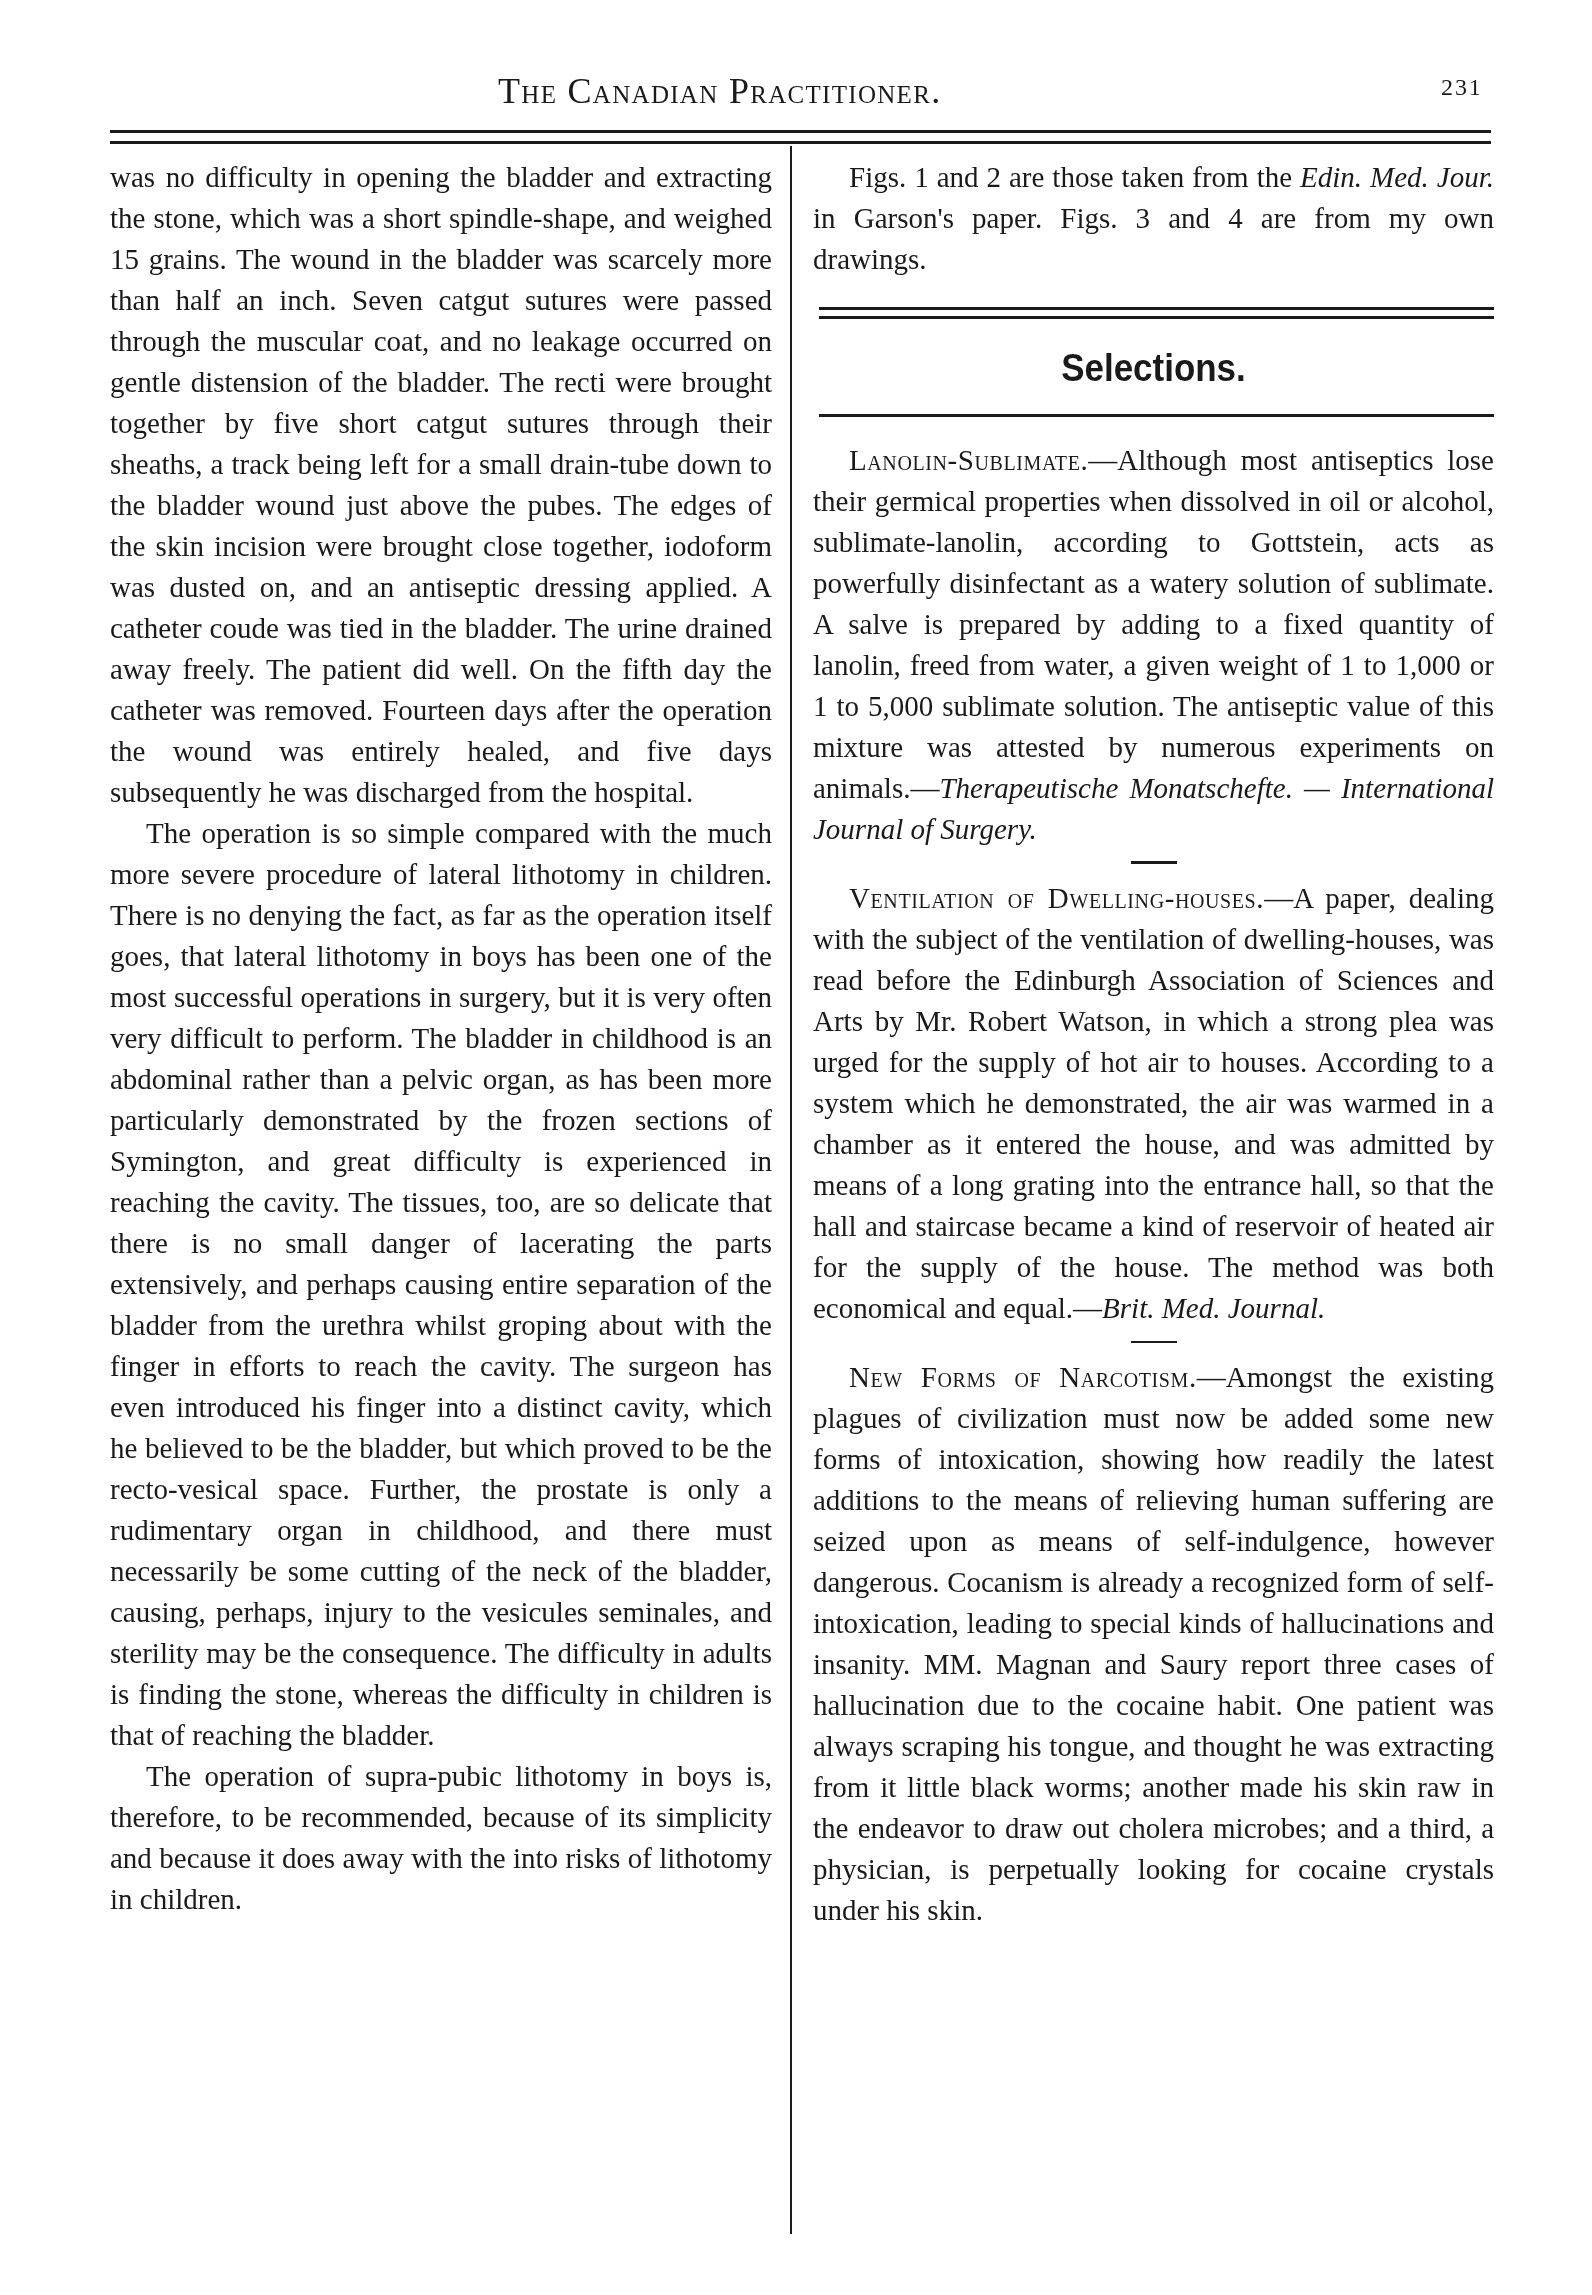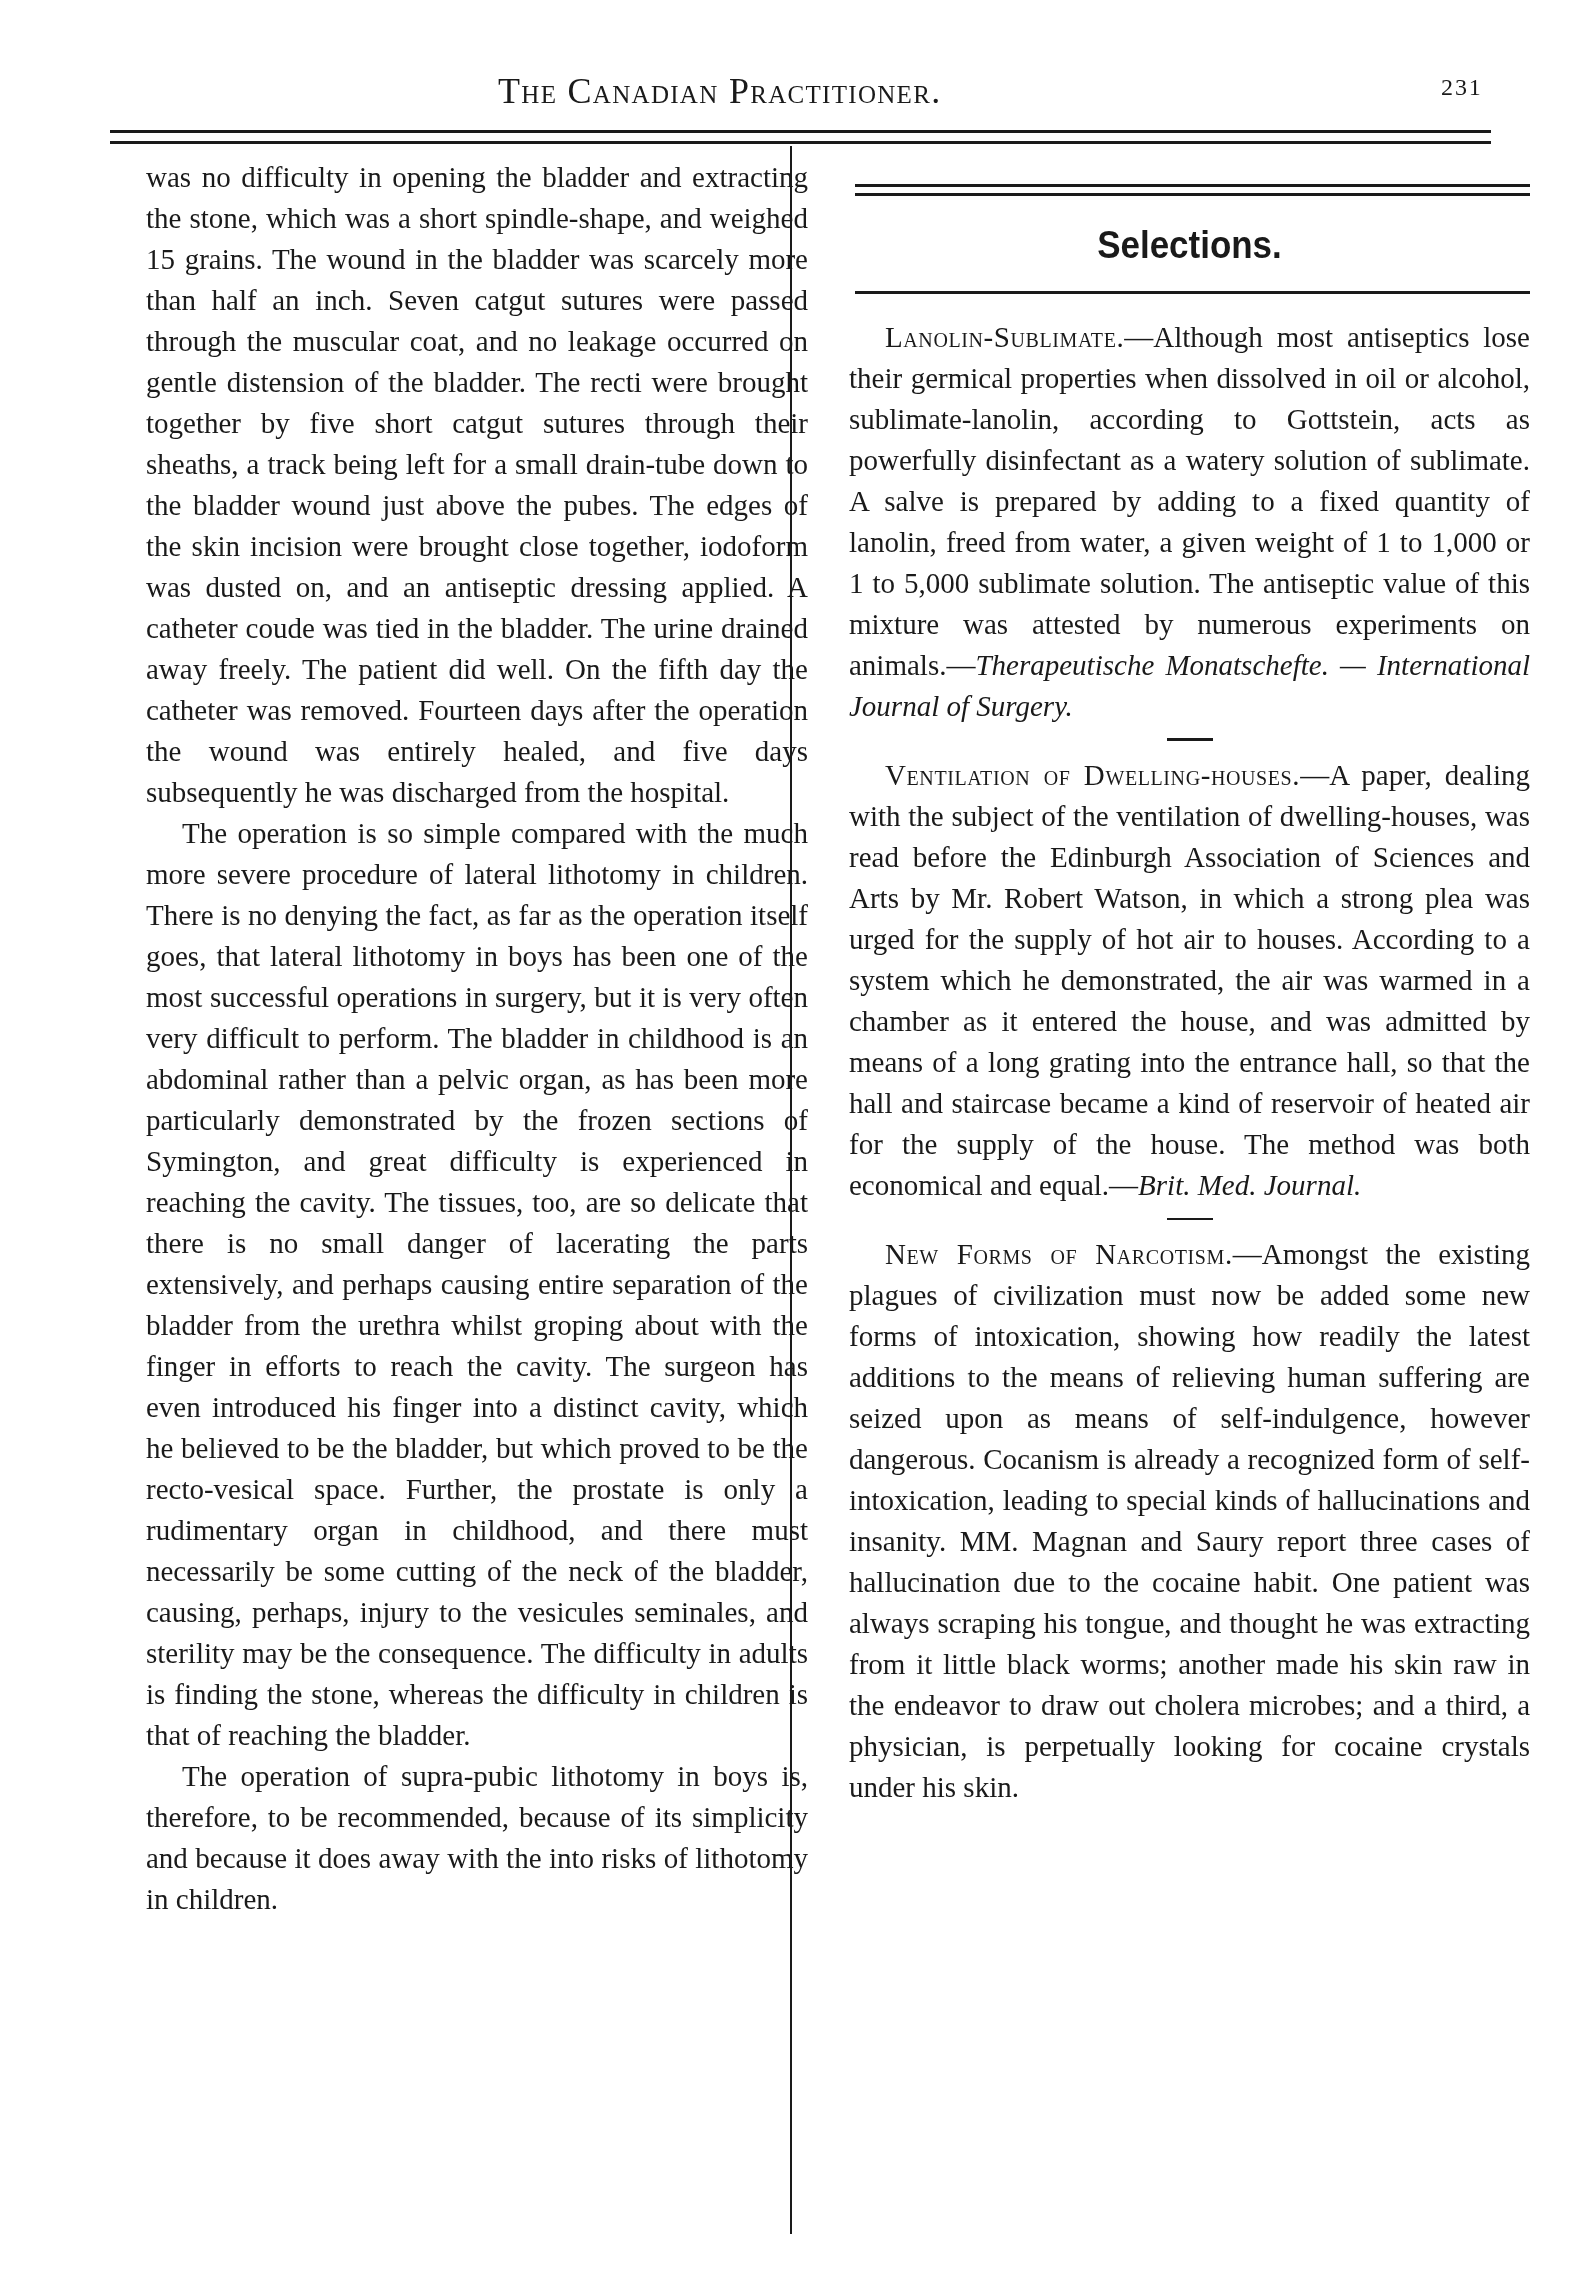--- a/index.html
+++ b/index.html
@@ -12,21 +12,21 @@
   }
   .journal-title {
     position: absolute; left: 498px; top: 6.4px; font-size: 36px; letter-spacing: 1.3px;
     font-variant: small-caps; white-space: nowrap;
   }
   .page-number {
     position: absolute; left: 1441px; top: 10.2px; font-size: 24px; letter-spacing: 1.9px;
   }
   .rule { position: absolute; background: #1a1a1a; height: 3.2px; }
   .col-divider { position: absolute; left: 790px; top: 146px; width: 1.9px; height: 2088px; background: #1a1a1a; }
-  .col { position: absolute; font-size: 29px; line-height: 41px; margin-left: 36px; }
+  .col { position: absolute; font-size: 29px; line-height: 41px; }
   .col-left { left: 110px; top: 157px; width: 662px; }
   .col-right { left: 813px; top: 157px; width: 681px; }
   .col p { margin: 0; text-align: justify; text-align-last: left; hyphens: manual; }
   .col .ind { text-indent: 36px; }
   .signature { font-size: 18px; letter-spacing: 1.3px; font-variant: small-caps; margin: 19px 0 0 15.3px !important; }
   .double-rule { position: relative; height: 14px; margin: 27px 0 0 0; }
   .double-rule .r1, .double-rule .r2 { position: absolute; left: 6.4px; right: 0; height: 3.2px; background: #1a1a1a; }
   .double-rule .r1 { top: 0; }
   .double-rule .r2 { top: 9px; }
   .section-title {
@@ -50,20 +50,21 @@
 
 <div class="col-divider"></div>
 
 <div class="col col-left">
   <p>was no difficulty in opening the bladder and extracting the stone, which was a short spindle-shape, and weighed 15 grains. The wound in the bladder was scarcely more than half an inch. Seven catgut sutures were passed through the muscular coat, and no leakage occurred on gentle distension of the bladder. The recti were brought together by five short catgut sutures through their sheaths, a track being left for a small drain-tube down to the bladder wound just above the pubes. The edges of the skin incision were brought close together, iodoform was dusted on, and an antiseptic dressing applied. A catheter coude was tied in the bladder. The urine drained away freely. The patient did well. On the fifth day the catheter was removed. Fourteen days after the operation the wound was entirely healed, and five days subsequently he was discharged from the hospital.</p>
   <p class="ind">The operation is so simple compared with the much more severe procedure of lateral lithotomy in children. There is no denying the fact, as far as the operation itself goes, that lateral lithotomy in boys has been one of the most successful operations in surgery, but it is very often very difficult to perform. The bladder in childhood is an abdominal rather than a pelvic organ, as has been more particularly demonstrated by the frozen sections of Symington, and great difficulty is experienced in reaching the cavity. The tissues, too, are so delicate that there is no small danger of lacerating the parts extensively, and perhaps causing entire separation of the bladder from the urethra whilst groping about with the finger in efforts to reach the cavity. The surgeon has even introduced his finger into a distinct cavity, which he believed to be the bladder, but which proved to be the recto-vesical space. Further, the prostate is only a rudimentary organ in childhood, and there must necessarily be some cutting of the neck of the bladder, causing, perhaps, injury to the vesicules seminales, and sterility may be the consequence. The difficulty in adults is finding the stone, whereas the difficulty in children is that of reaching the bladder.</p>
   <p class="ind">The operation of supra-pubic lithotomy in boys is, therefore, to be recommended, because of its simplicity and because it does away with the into risks of lithotomy in children.</p>
 </div>
 
 <div class="col col-right">
+  <p class="ind"><span>Figs. 1 and 2 are those taken from the </span><span class="it">Edin. Med. Jour.</span><span> in Garson's paper. Figs. 3 and 4 are from my own drawings.</span></p>
 
   <div class="double-rule">
     <div class="r1"></div>
     <div class="r2"></div>
   </div>
 
   <div class="section-title">Selections.</div>
   <div class="single-rule"></div>
 
   <p class="ind"><span class="sc">Lanolin-Sublimate.</span><span>—Although most antiseptics lose their germical properties when dissolved in oil or alcohol, sublimate-lanolin, according to Gottstein, acts as powerfully disinfectant as a watery solution of sublimate. A salve is prepared by adding to a fixed quantity of lanolin, freed from water, a given weight of 1 to 1,000 or 1 to 5,000 sublimate solution. The antiseptic value of this mixture was attested by numerous experiments on animals.—</span><span class="it">Therapeutische Monatschefte. — International Journal of Surgery.</span></p>

